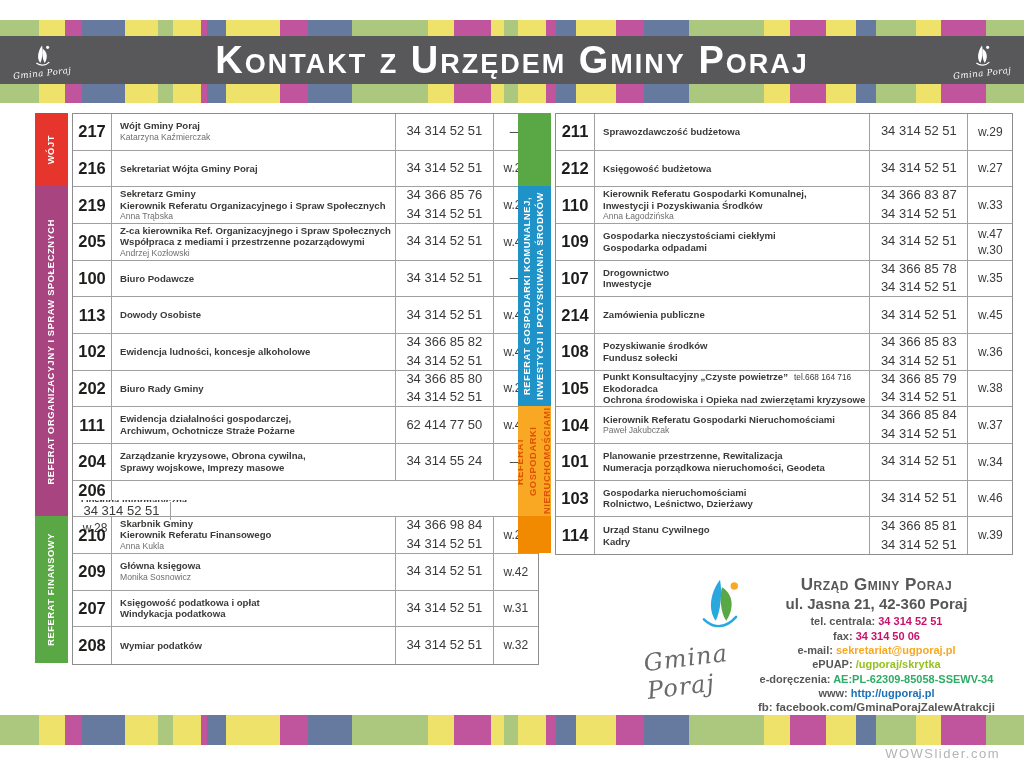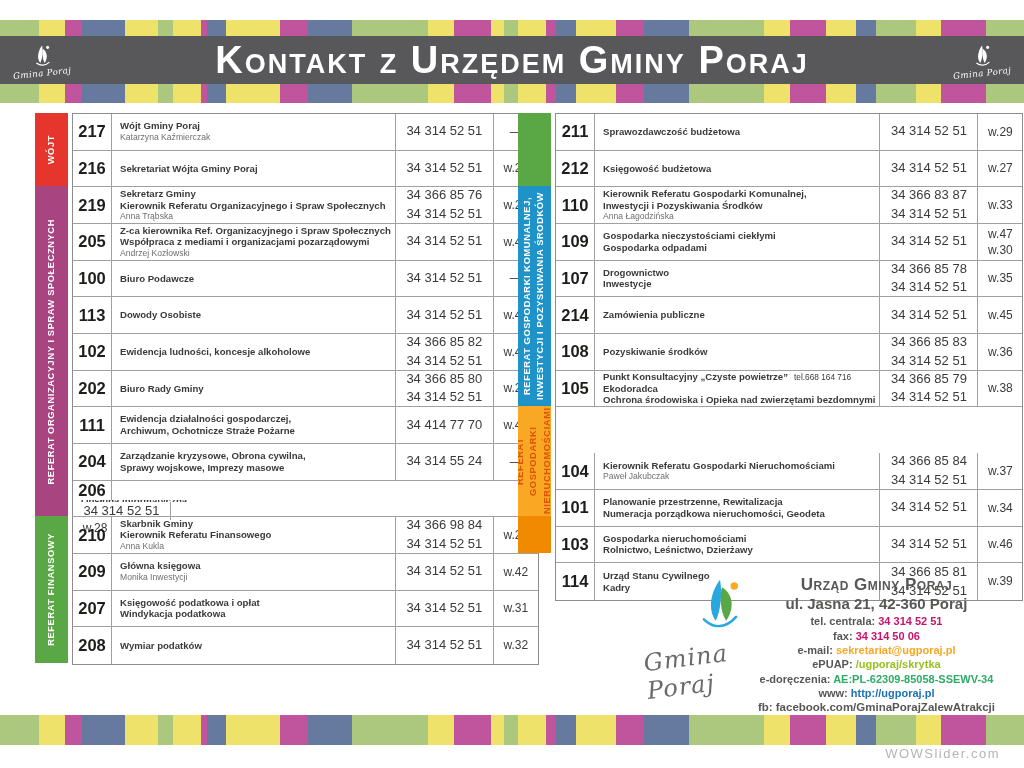--- a/index.html
+++ b/index.html
@@ -213,21 +213,21 @@
             <div>34 314 52 51</div>
           </div>
           <div class="cell wext">
             <div>w.23</div>
           </div>
         </div>
         <div class="row" style="height: 36.67px;">
           <div class="cell num">205</div>
           <div class="cell desc">
             <div class="dline">Z-ca kierownika Ref. Organizacyjnego i Spraw Społecznych</div>
-            <div class="dline">Współpraca z mediami i organizacjami pozarządowymi</div>
+            <div class="dline">Współpraca z mediami i przestrzenne pozarządowymi</div>
             <div class="dperson">Andrzej Kozłowski</div>
           </div>
           <div class="cell phone">
             <div>34 314 52 51</div>
           </div>
           <div class="cell wext">
             <div>w.49</div>
           </div>
         </div>
         <div class="row" style="height: 36.67px;">
@@ -280,21 +280,21 @@
             <div>w.25</div>
           </div>
         </div>
         <div class="row" style="height: 36.67px;">
           <div class="cell num">111</div>
           <div class="cell desc">
             <div class="dline">Ewidencja działalności gospodarczej,</div>
             <div class="dline">Archiwum, Ochotnicze Straże Pożarne</div>
           </div>
           <div class="cell phone">
-            <div>34 414 77 70</div>
+            <div>62 414 77 50</div>
           </div>
           <div class="cell wext">
             <div>w.43</div>
           </div>
         </div>
         <div class="row" style="height: 36.67px;">
           <div class="cell num">204</div>
           <div class="cell desc">
             <div class="dline">Zarządzanie kryzysowe, Obrona cywilna,</div>
             <div class="dline">Sprawy wojskowe, Imprezy masowe</div>
@@ -330,21 +330,21 @@
             <div>34 314 52 51</div>
           </div>
           <div class="cell wext">
             <div>w.26</div>
           </div>
         </div>
         <div class="row" style="height: 36.67px;">
           <div class="cell num">209</div>
           <div class="cell desc">
             <div class="dline">Główna księgowa</div>
-            <div class="dperson">Monika Inwestycji</div>
+            <div class="dperson">Monika Sosnowicz</div>
           </div>
           <div class="cell phone">
             <div>34 314 52 51</div>
           </div>
           <div class="cell wext">
             <div>w.42</div>
           </div>
         </div>
         <div class="row" style="height: 36.67px;">
           <div class="cell num">207</div>
@@ -461,45 +461,46 @@
             <div>34 314 52 51</div>
           </div>
           <div class="cell wext">
             <div>w.45</div>
           </div>
         </div>
         <div class="row" style="height: 36.67px;">
           <div class="cell num">108</div>
           <div class="cell desc">
             <div class="dline">Pozyskiwanie środków</div>
+            <div class="dline">Fundusz sołecki</div>
           </div>
           <div class="cell phone">
             <div>34 366 85 83</div>
             <div>34 314 52 51</div>
           </div>
           <div class="cell wext">
             <div>w.36</div>
           </div>
         </div>
         <div class="row" style="height: 36.67px;">
           <div class="cell num">105</div>
           <div class="cell desc">
             <div class="dline">Punkt Konsultacyjny „Czyste powietrze”<span class="dnote">tel.668 164 716</span></div>
             <div class="dline">Ekodoradca</div>
-            <div class="dline">Ochrona środowiska i Opieka nad zwierzętami bezdomnymi</div>
+            <div class="dline">Ochrona środowiska i Opieka nad zwierzętami kryzysowe</div>
           </div>
           <div class="cell phone">
             <div>34 366 85 79</div>
             <div>34 314 52 51</div>
           </div>
           <div class="cell wext">
             <div>w.38</div>
           </div>
         </div>
-        <div class="row" style="height: 36.67px; margin-top: 46px;">
+        <div class="row" style="height: 36.67px;">
           <div class="cell num">104</div>
           <div class="cell desc">
             <div class="dline">Kierownik Referatu Gospodarki Nieruchomościami</div>
             <div class="dperson">Paweł Jakubczak</div>
           </div>
           <div class="cell phone">
             <div>34 366 85 84</div>
             <div>34 314 52 51</div>
           </div>
           <div class="cell wext">

